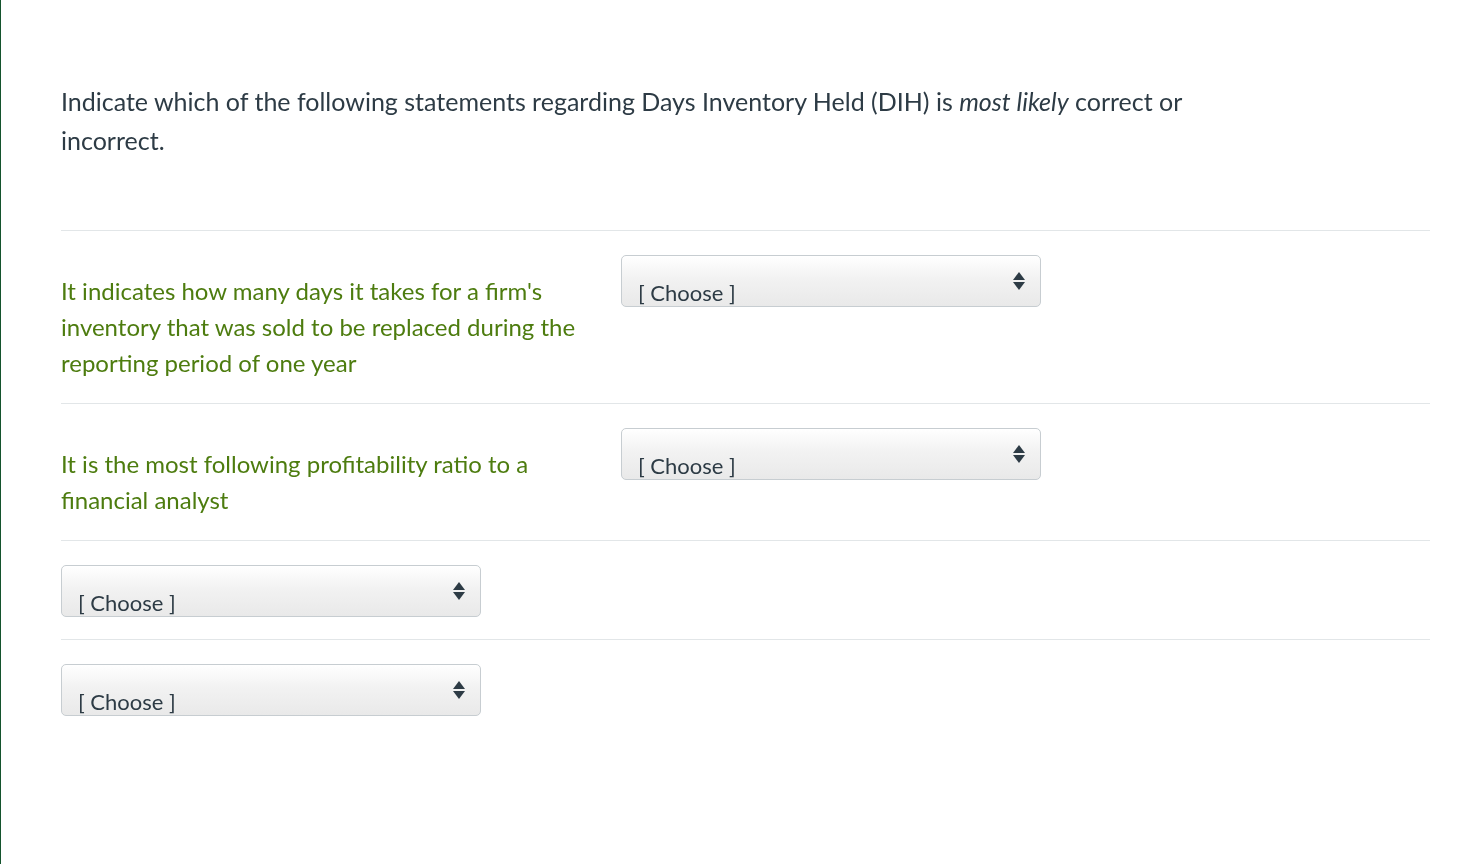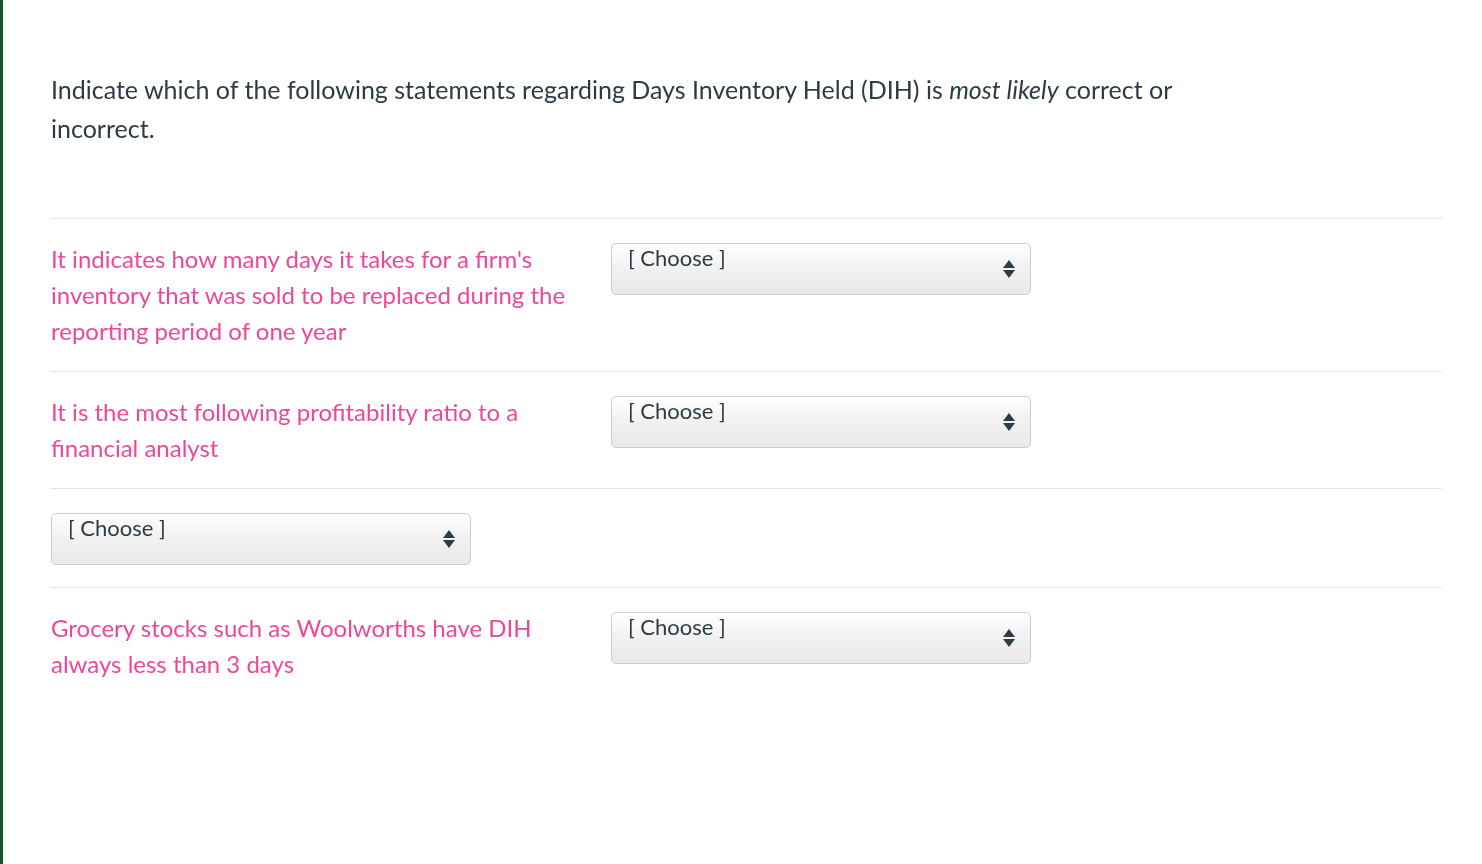--- a/index.html
+++ b/index.html
@@ -5,23 +5,23 @@
   html, body {
     margin: 0;
     padding: 0;
     width: 1482px;
     height: 864px;
     background: #ffffff;
     font-family: "Lato", "Helvetica Neue", Arial, sans-serif;
     color: #2d3b45;
   }
   .outer {
-    border-left: 3px solid #14532d;
+    border-left: 1px solid #14532d;
     min-height: 864px;
-    padding: 0;
+    padding: 12px;
     box-sizing: border-box;
   }
   .content {
     padding: 70px 40px 40px 48px;
   }
   .prompt {
     font-size: 25px;
     line-height: 1.55;
     margin-bottom: 70px;
     max-width: 1200px;
@@ -32,37 +32,38 @@
   .row {
     display: flex;
     align-items: flex-start;
     border-top: 1px solid #e2e6e8;
     padding: 22px 0 22px 0;
   }
   .label-cell {
     flex: 0 0 550px;
     font-size: 24px;
     line-height: 1.5;
-    color: #ec4899;
+    color: #4d7c0f;
     padding-right: 10px;
+    margin-top: 20px;
   }
   .select-cell {
     flex: 0 0 430px;
     padding-top: 2px;
   }
   .faux-select {
     position: relative;
     width: 420px;
     height: 52px;
     border: 1px solid #c7cdd1;
     border-radius: 5px;
     background: linear-gradient(to bottom, #ffffff 0%, #f2f2f2 45%, #e9e9e9 100%);
     box-shadow: inset 0 1px 0 rgba(255,255,255,0.6);
     display: flex;
-    align-items: flex-start;
+    align-items: flex-end;
     padding: 0 16px;
     box-sizing: border-box;
     font-size: 22px;
     color: #2d3b45;
     cursor: pointer;
     user-select: none;
   }
   .faux-select .arrows {
     position: absolute;
     right: 14px;
@@ -134,21 +135,20 @@
               </svg>
             <svg width="12" height="8" viewBox="0 0 12 8">
                 <polygon points="0,0 12,0 6,8" fill="#2d3b45"></polygon>
               </svg>
           </span>
         </div>
       </div>
     </div>
 
     <div class="row">
-      <div class="label-cell">Grocery stocks such as Woolworths have DIH always less than 3 days</div>
       <div class="select-cell">
         <div class="faux-select" role="button" tabindex="0">
           <span>[ Choose ]</span>
           <span class="arrows">
             <svg width="12" height="8" viewBox="0 0 12 8">
                 <polygon points="6,0 12,8 0,8" fill="#2d3b45"></polygon>
               </svg>
             <svg width="12" height="8" viewBox="0 0 12 8">
                 <polygon points="0,0 12,0 6,8" fill="#2d3b45"></polygon>
               </svg>

